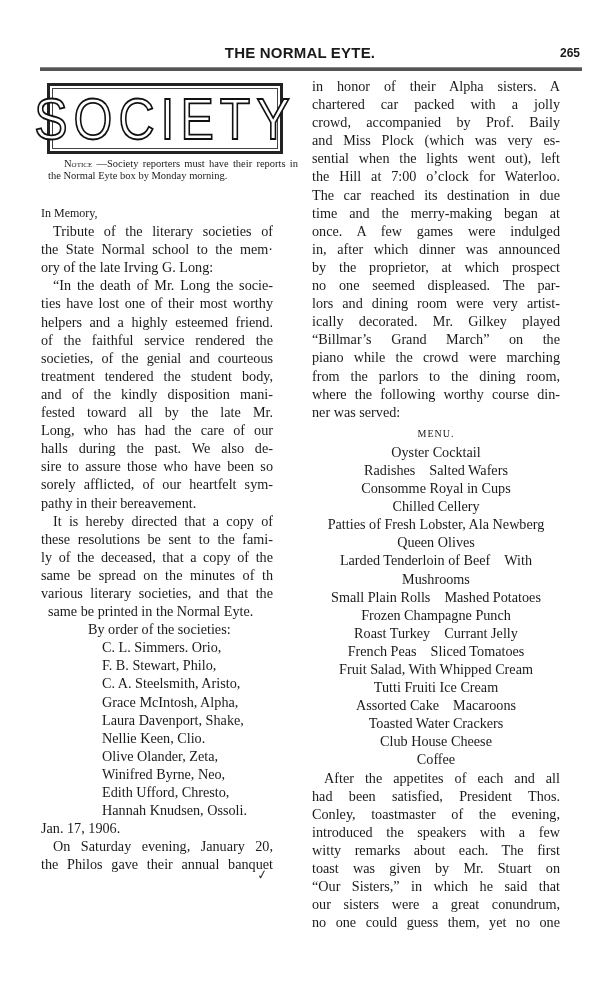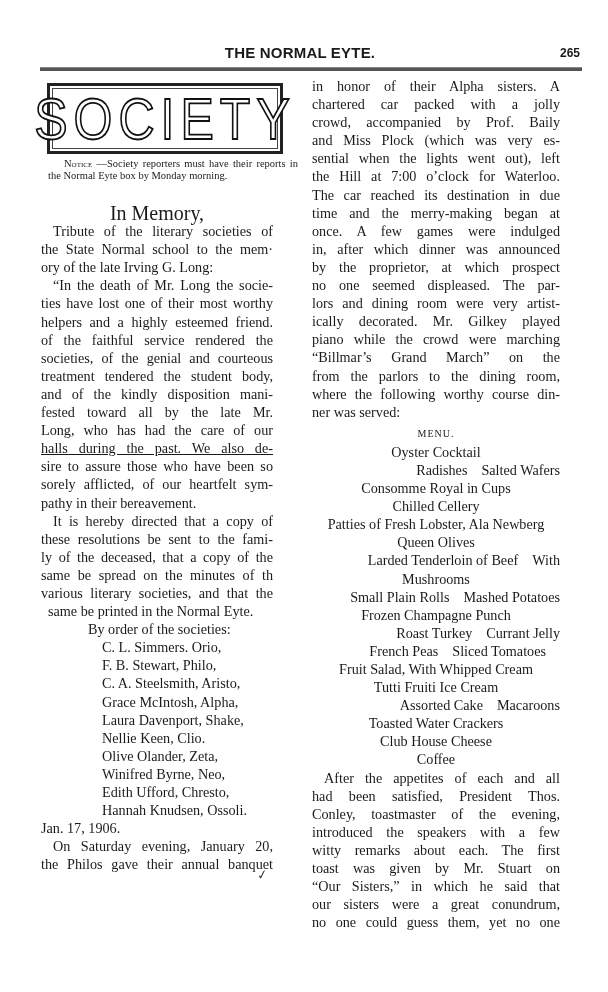--- a/index.html
+++ b/index.html
@@ -50,28 +50,28 @@
     transform: scaleY(1.15);
   }
   .notice {
     position: absolute; left: 48px; top: 158px; width: 250px;
     font-size: 10.5px; line-height: 12px; text-align: justify;
   }
   .notice .sc { font-variant: small-caps; }
   .notice p { margin: 0; text-indent: 16px; }
 
   .heading {
-    text-align: center; font-size: 20px;
+    text-align: left; font-size: 12px;
   }
   .line { display: block; white-space: nowrap; }
   .center-line { text-align: center; white-space: nowrap; }
   .indent-order { padding-left: 47px; }
 
   .menu-title { text-align: center; font-size: 10px; letter-spacing: 1px; }
-  .menu-pair { display: flex; justify-content: flex-end; white-space: nowrap; gap: 14px; }
+  .menu-pair { display: flex; justify-content: center; white-space: nowrap; gap: 14px; }
   .menu-pair.inner { padding: 0 14px; }
   .tick-mark {
     position: absolute; left: 257px; top: 867px; font-size: 13px;
     font-family: "DejaVu Sans", sans-serif; transform: rotate(-10deg);
     color: #333;
   }
 </style>
 </head>
 <body>
 
@@ -99,21 +99,21 @@
   <div id="resolution">
       <div class="line" style="text-align: justify; text-align-last: justify; padding-left: 12px; white-space: normal;">“In the death of Mr. Long the socie-</div>
       <div class="line" style="text-align: justify; text-align-last: justify; white-space: normal;">ties have lost one of their most worthy</div>
       <div class="line" style="text-align: justify; text-align-last: justify; white-space: normal;">helpers and a highly esteemed friend.</div>
       <div class="line" style="text-align: justify; text-align-last: justify; white-space: normal;">of the faithful service rendered the</div>
       <div class="line" style="text-align: justify; text-align-last: justify; white-space: normal;">societies, of the genial and courteous</div>
       <div class="line" style="text-align: justify; text-align-last: justify; white-space: normal;">treatment tendered the student body,</div>
       <div class="line" style="text-align: justify; text-align-last: justify; white-space: normal;">and of the kindly disposition mani-</div>
       <div class="line" style="text-align: justify; text-align-last: justify; white-space: normal;">fested toward all by the late Mr.</div>
       <div class="line" style="text-align: justify; text-align-last: justify; white-space: normal;">Long, who has had the care of our</div>
-      <div class="line" style="text-align: justify; text-align-last: justify; white-space: normal; text-decoration: underline;">halls during the past. We also de-</div>
+      <div class="line" style="text-align: justify; text-align-last: justify; white-space: normal;">halls during the past. We also de-</div>
       <div class="line" style="text-align: justify; text-align-last: justify; white-space: normal;">sire to assure those who have been so</div>
       <div class="line" style="text-align: justify; text-align-last: justify; white-space: normal;">sorely afflicted, of our heartfelt sym-</div>
       <div class="line" style="text-align: left; text-align-last: left; white-space: normal;">pathy in their bereavement.</div>
     </div>
   <div id="directive">
       <div class="line" style="text-align: justify; text-align-last: justify; padding-left: 12px; white-space: normal;">It is hereby directed that a copy of</div>
       <div class="line" style="text-align: justify; text-align-last: justify; white-space: normal;">these resolutions be sent to the fami-</div>
       <div class="line" style="text-align: justify; text-align-last: justify; white-space: normal;">ly of the deceased, that a copy of the</div>
       <div class="line" style="text-align: justify; text-align-last: justify; white-space: normal;">same be spread on the minutes of th</div>
       <div class="line" style="text-align: justify; text-align-last: justify; white-space: normal;">various literary societies, and that the</div>
@@ -149,22 +149,22 @@
       <div class="line" style="text-align: justify; text-align-last: justify; white-space: normal;">sential when the lights went out), left</div>
       <div class="line" style="text-align: justify; text-align-last: justify; white-space: normal;">the Hill at 7:00 o’clock for Waterloo.</div>
       <div class="line" style="text-align: justify; text-align-last: justify; white-space: normal;">The car reached its destination in due</div>
       <div class="line" style="text-align: justify; text-align-last: justify; white-space: normal;">time and the merry-making began at</div>
       <div class="line" style="text-align: justify; text-align-last: justify; white-space: normal;">once. A few games were indulged</div>
       <div class="line" style="text-align: justify; text-align-last: justify; white-space: normal;">in, after which dinner was announced</div>
       <div class="line" style="text-align: justify; text-align-last: justify; white-space: normal;">by the proprietor, at which prospect</div>
       <div class="line" style="text-align: justify; text-align-last: justify; white-space: normal;">no one seemed displeased. The par-</div>
       <div class="line" style="text-align: justify; text-align-last: justify; white-space: normal;">lors and dining room were very artist-</div>
       <div class="line" style="text-align: justify; text-align-last: justify; white-space: normal;">ically decorated. Mr. Gilkey played</div>
+      <div class="line" style="text-align: justify; text-align-last: justify; white-space: normal;">“Billmar’s Grand March” on the</div>
       <div class="line" style="text-align: justify; text-align-last: justify; white-space: normal;">piano while the crowd were marching</div>
-      <div class="line" style="text-align: justify; text-align-last: justify; white-space: normal;">“Billmar’s Grand March” on the</div>
       <div class="line" style="text-align: justify; text-align-last: justify; white-space: normal;">from the parlors to the dining room,</div>
       <div class="line" style="text-align: justify; text-align-last: justify; white-space: normal;">where the following worthy course din-</div>
       <div class="line" style="text-align: left; text-align-last: left; white-space: normal;">ner was served:</div>
     </div>
   <div class="menu-title" style="margin-top:4px;">MENU.</div>
   <div id="menu-items">
       <div class="center-line">Oyster Cocktail</div>
       <div class="menu-pair">
         <span>Radishes</span>
         <span>Salted Wafers</span>

